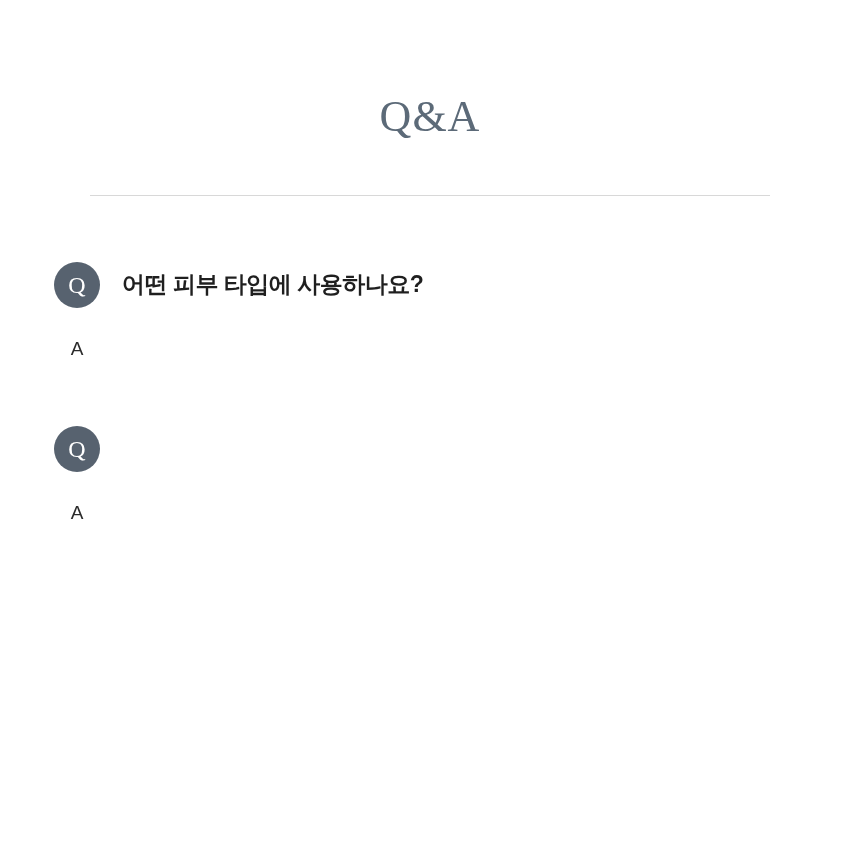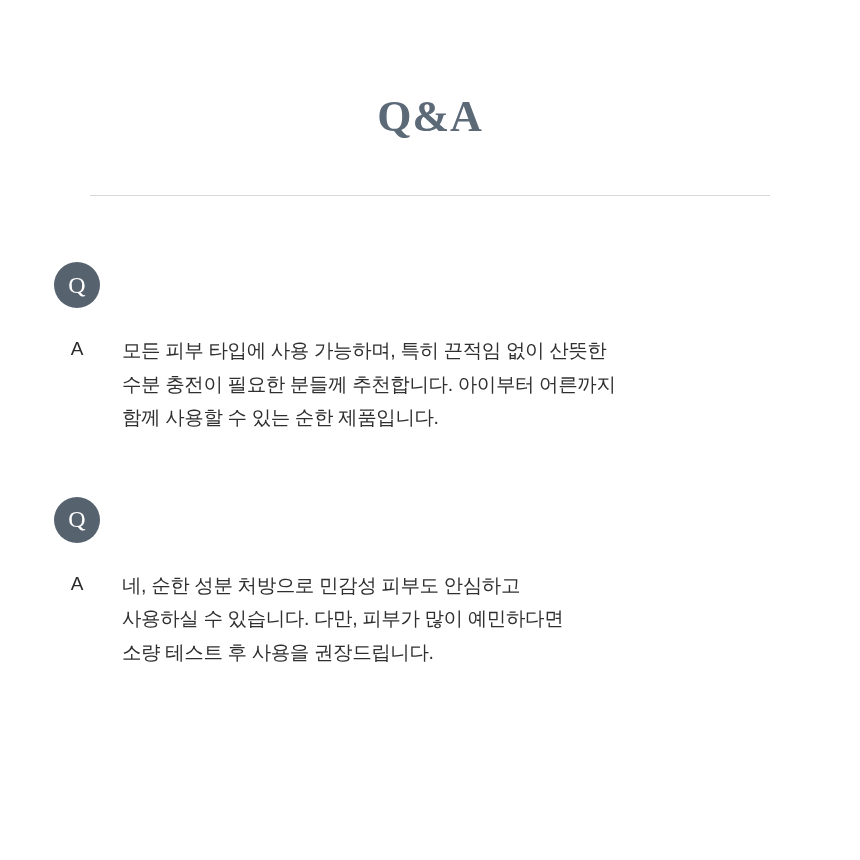--- a/index.html
+++ b/index.html
@@ -23,21 +23,21 @@
   }
 
   .qa-title {
     text-align: center;
     font-family: "Liberation Serif", serif;
     font-size: 44px;
     letter-spacing: 1px;
     color: #5c6a78;
     padding-top: 95px;
     line-height: 1;
-    font-weight: 700;
+    font-weight: 400;
   }
 
   .divider {
     width: 680px;
     height: 1px;
     background: #d8d8d8;
     margin: 56px auto 0 auto;
   }
 
   .qa-list {
@@ -108,35 +108,30 @@
 
   <div class="qa-title">Q&amp;A</div>
 
   <div class="divider"></div>
 
   <div class="qa-list">
 
     <div class="qa-block">
       <div class="q-row">
         <div class="q-badge">Q</div>
+        <div class="q-text">어떤 피부 타입에 사용하나요?</div>
       </div>
       <div class="a-row">
         <div class="a-badge">A</div>
-        <div class="a-text">모든 피부 타입에 사용 가능하며, 특히 끈적임 없이 산뜻한
-수분 충전이 필요한 분들께 추천합니다. 아이부터 어른까지
-함께 사용할 수 있는 순한 제품입니다.</div>
       </div>
     </div>
 
     <div class="qa-block">
       <div class="q-row">
         <div class="q-badge">Q</div>
       </div>
       <div class="a-row">
         <div class="a-badge">A</div>
-        <div class="a-text">네, 순한 성분 처방으로 민감성 피부도 안심하고
-사용하실 수 있습니다. 다만, 피부가 많이 예민하다면
-소량 테스트 후 사용을 권장드립니다.</div>
       </div>
     </div>
 
   </div>
 </div>
 
 </body></html>

